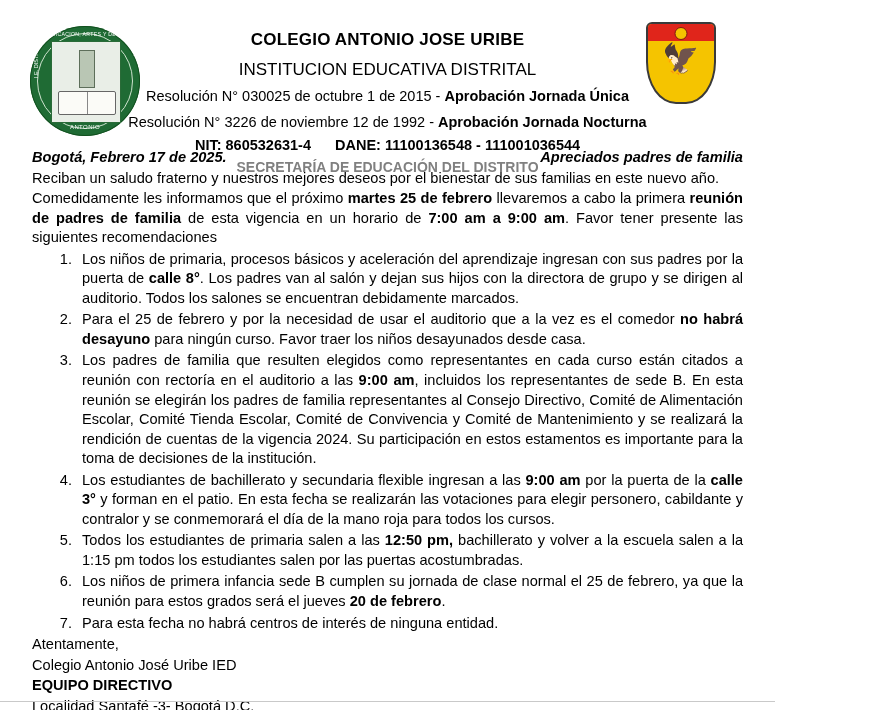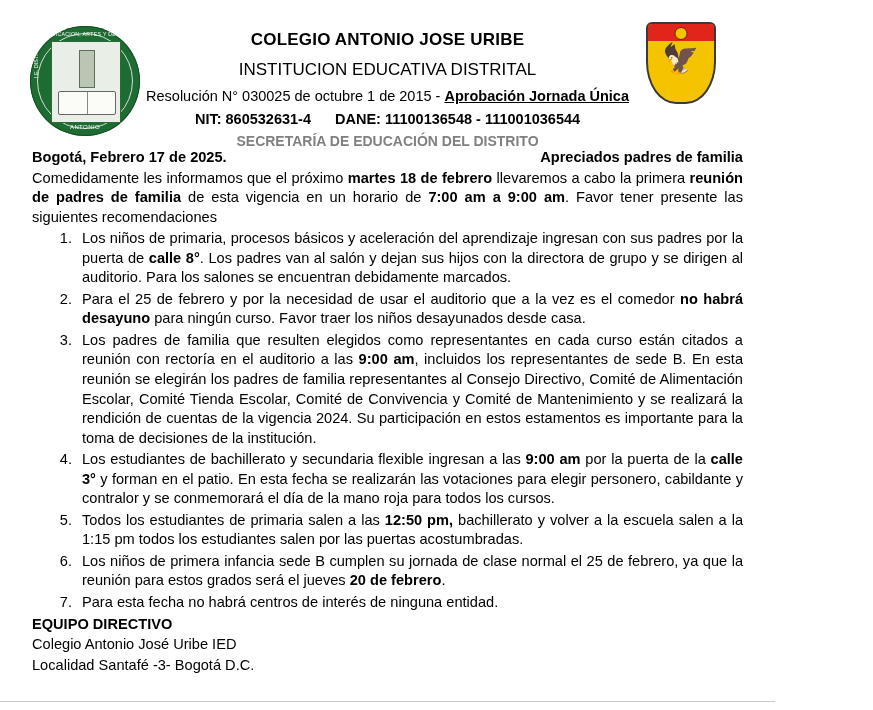--- a/index.html
+++ b/index.html
@@ -62,21 +62,21 @@
     font-size: 17px;
     font-weight: normal;
     line-height: 1.45;
     margin-top: 5px;
   }
   .reso {
     font-size: 14.5px;
     line-height: 1.5;
     margin-top: 4px;
   }
-  .reso b { font-weight: bold; text-decoration: underline; }
+  .reso b { font-weight: bold; }
   .nit {
     font-size: 14.5px;
     font-weight: bold;
     margin-top: 3px;
   }
   .nit .sp { display: inline-block; width: 24px; }
   .secretaria {
     font-size: 14px;
     font-weight: bold;
     color: #808080;
@@ -229,20 +229,21 @@
     font-size: 14.6px;
     line-height: 1.34;
     text-align: justify;
   }
   .line-row {
     display: flex;
     justify-content: space-between;
     font-weight: bold;
     font-size: 14.6px;
     margin-bottom: 1px;
+    font-style: italic;
   }
   p.para {
     margin: 0 0 1px 0;
     text-align: justify;
   }
   b { font-weight: bold; }
 
   ol.reclist {
     margin: 2px 0 0 0;
     padding-left: 44px;
@@ -291,20 +292,23 @@
         <div class="crest-txt-bottom">ANTONIO</div>
       </div>
     </div>
 
     <div class="header-center">
       <div class="title-1">COLEGIO ANTONIO JOSE URIBE</div>
       <div class="title-2">INSTITUCION EDUCATIVA DISTRITAL</div>
       <div class="reso">
         <span>Resolución N° 030025 de octubre 1 de 2015 - </span><b>Aprobación Jornada Única</b>
       </div>
+      <div class="reso">
+        <span>Resolución N° 3226 de noviembre 12 de 1992 - </span><b>Aprobación Jornada Nocturna</b>
+      </div>
       <div class="nit">
         <span>NIT: 860532631-4</span><span class="sp"></span><span>DANE: 11100136548 - 111001036544</span>
       </div>
       <div class="secretaria">SECRETARÍA DE EDUCACIÓN DEL DISTRITO</div>
     </div>
 
     <div class="logo-right">
       <div class="shield">
         <div class="shield-band"></div>
         <div class="shield-pom"></div>
@@ -313,28 +317,29 @@
     </div>
   </div>
 
   <div class="content">
 
     <div class="line-row">
       <span>Bogotá, Febrero 17 de 2025.</span>
       <span>Apreciados padres de familia</span>
     </div>
 
+    <p class="para">Reciban un saludo fraterno y nuestros mejores deseos por el bienestar de sus familias en este nuevo año.</p>
 
     <p class="para">
-      <span>Comedidamente les informamos que el próximo </span><b>martes 18 de febrero</b><span> llevaremos a cabo la primera </span><b>reunión de padres de familia</b><span> de esta vigencia en un horario de </span><b>7:00 am a 9:00 am</b><span>. Favor tener presente las siguientes recomendaciones</span>
+      <span>Comedidamente les informamos que el próximo </span><b>martes 25 de febrero</b><span> llevaremos a cabo la primera </span><b>reunión de padres de familia</b><span> de esta vigencia en un horario de </span><b>7:00 am a 9:00 am</b><span>. Favor tener presente las siguientes recomendaciones</span>
     </p>
 
     <ol class="reclist">
       <li>
-        <span>Los niños de primaria, procesos básicos y aceleración del aprendizaje ingresan con sus padres por la puerta de </span><b>calle 8°</b><span>. Los padres van al salón y dejan sus hijos con la directora de grupo y se dirigen al auditorio. Para los salones se encuentran debidamente marcados.</span><b></b><span></span>
+        <span>Los niños de primaria, procesos básicos y aceleración del aprendizaje ingresan con sus padres por la puerta de </span><b>calle 8°</b><span>. Los padres van al salón y dejan sus hijos con la directora de grupo y se dirigen al auditorio. Todos los salones se encuentran debidamente marcados.</span><b></b><span></span>
       </li>
       <li>
         <span>Para el 25 de febrero y por la necesidad de usar el auditorio que a la vez es el comedor </span><b>no habrá desayuno</b><span> para ningún curso. Favor traer los niños desayunados desde casa.</span><b></b><span></span>
       </li>
       <li>
         <span>Los padres de familia que resulten elegidos como representantes en cada curso están citados a reunión con rectoría en el auditorio a las </span><b>9:00 am</b><span>, incluidos los representantes de sede B. En esta reunión se elegirán los padres de familia representantes al Consejo Directivo, Comité de Alimentación Escolar, Comité Tienda Escolar, Comité de Convivencia y Comité de Mantenimiento y se realizará la rendición de cuentas de la vigencia 2024. Su participación en estos estamentos es importante para la toma de decisiones de la institución.</span><b></b><span></span>
       </li>
       <li>
         <span>Los estudiantes de bachillerato y secundaria flexible ingresan a las </span><b>9:00 am</b><span> por la puerta de la </span><b>calle 3°</b><span> y forman en el patio. En esta fecha se realizarán las votaciones para elegir personero, cabildante y contralor y se conmemorará el día de la mano roja para todos los cursos.</span>
       </li>
@@ -342,19 +347,20 @@
         <span>Todos los estudiantes de primaria salen a las </span><b>12:50 pm,</b><span> bachillerato y volver a la escuela salen a la 1:15 pm todos los estudiantes salen por las puertas acostumbradas.</span><b></b><span></span>
       </li>
       <li>
         <span>Los niños de primera infancia sede B cumplen su jornada de clase normal el 25 de febrero, ya que la reunión para estos grados será el jueves </span><b>20 de febrero</b><span>.</span><b></b><span></span>
       </li>
       <li>
         <span>Para esta fecha no habrá centros de interés de ninguna entidad.</span><b></b><span></span><b></b><span></span>
       </li>
     </ol>
 
+    <p class="para footer-line">Atentamente,</p>
+    <p class="para footer-line">Colegio Antonio José Uribe IED</p>
     <p class="para footer-line sign-bold">EQUIPO DIRECTIVO</p>
-    <p class="para footer-line">Colegio Antonio José Uribe IED</p>
     <p class="para footer-line">Localidad Santafé -3- Bogotá D.C.</p>
   </div>
 
   <div class="bottom-rule"></div>
 </div>
 
 </body></html>

